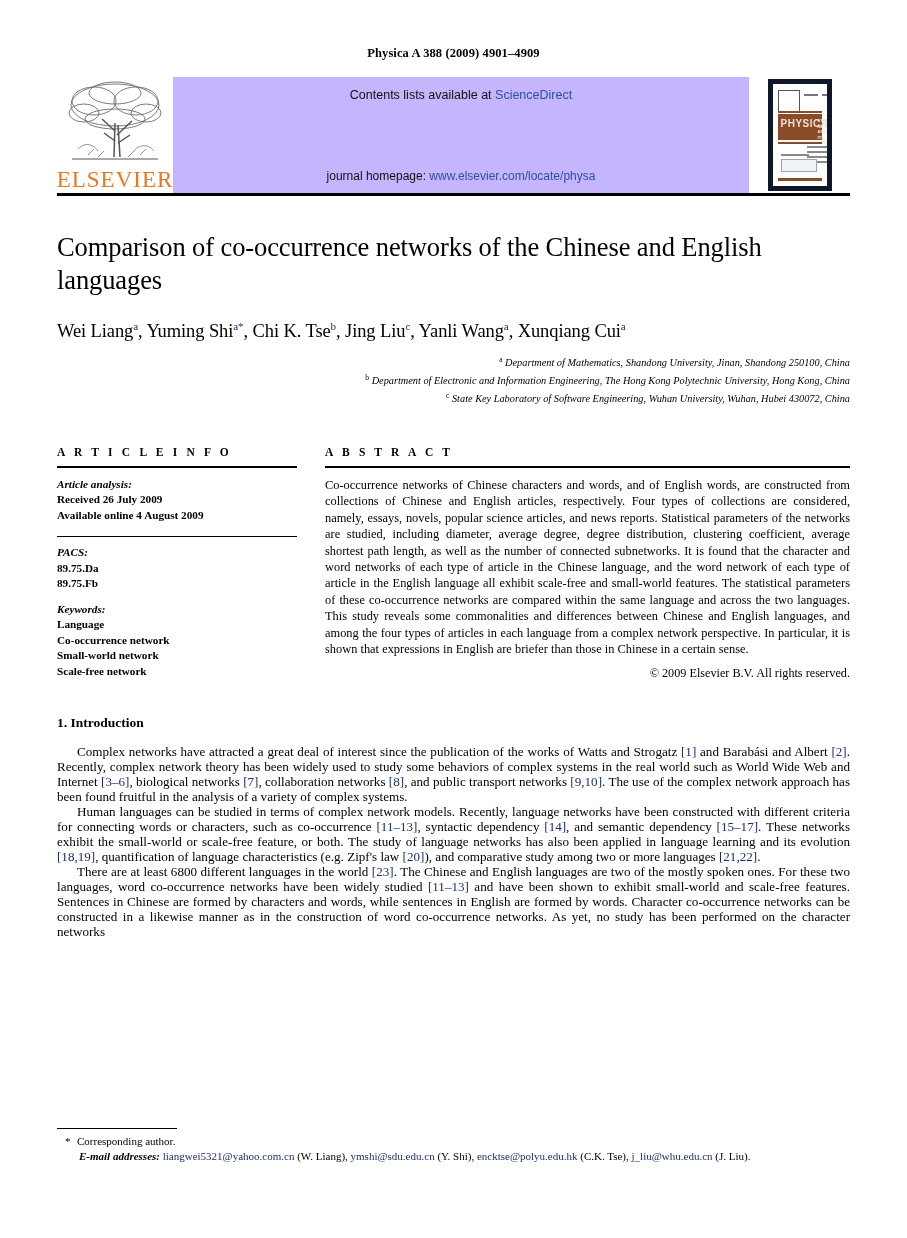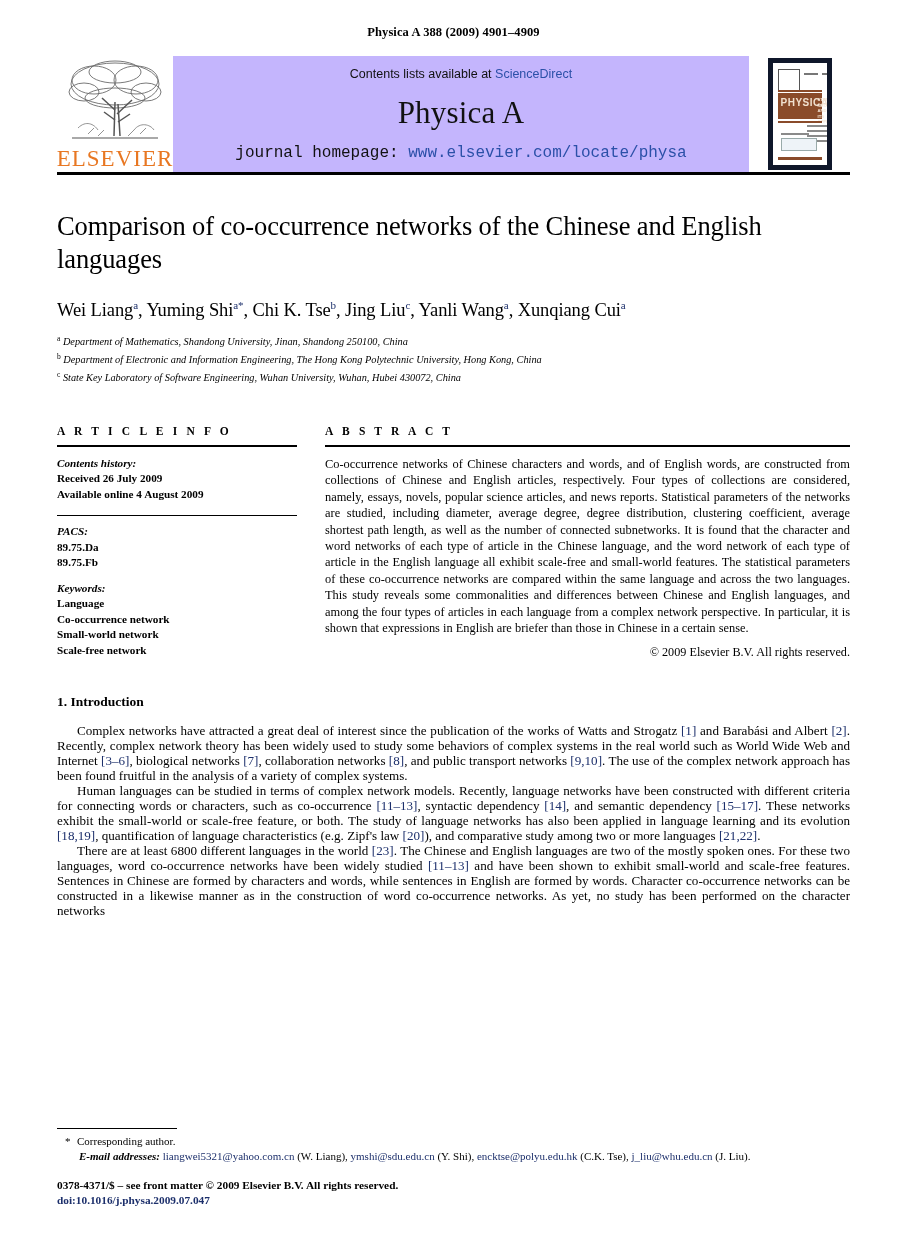--- a/index.html
+++ b/index.html
@@ -21,21 +21,21 @@
     height: 1238px;
     padding: 0;
     box-sizing: border-box;
   }
 
   
   .running-head {
     text-align: center;
     font-size: 12.5px;
     font-weight: bold;
-    padding-top: 25px;
+    padding-top: 46px;
     letter-spacing: 0.1px;
   }
 
   
   .masthead {
     margin: 16px 57px 0 57px;
     display: flex;
     align-items: stretch;
     border-bottom: 3px solid #000;
     height: 116px;
@@ -77,22 +77,22 @@
     color: #111;
   }
   .contents-line .sd-link { color: #2b50a8; }
   .journal-title {
     font-family: "Liberation Serif", "DejaVu Serif", serif;
     font-size: 31px;
     color: #111;
     letter-spacing: 0.2px;
   }
   .homepage-line {
-    font-family: Liberation Mono, monospace;
-    font-size: 16px;
+    font-family: Liberation Sans, sans-serif;
+    font-size: 12px;
     color: #111;
   }
   .homepage-line .hp-link { color: #2b50a8; }
   .cover-cell {
     width: 101px;
     flex: 0 0 101px;
     display: flex;
     align-items: center;
     justify-content: center;
   }
@@ -139,21 +139,21 @@
     margin: 0;
     letter-spacing: -0.1px;
   }
   .authors {
     font-size: 18.5px;
     margin-top: 17px;
     line-height: 25px;
     letter-spacing: -0.1px;
   }
   .authors sup { font-size: 11px; color:#1c2f6b; vertical-align: super; }
-  .affiliations { margin-top: 9px; }
+  .affiliations { margin-top: 9px; text-align: right; }
   .affil {
     font-size: 10.3px;
     font-style: italic;
     line-height: 14.5px;
   }
   .affil sup { font-style: normal; font-size: 7.5px; vertical-align: super; }
 
   
   .info-abstract {
     margin: 39px 57px 8px 57px;
@@ -266,21 +266,20 @@
           <line x1="8" y1="80" x2="94" y2="80" stroke="#555" stroke-width="1.2"></line>
         </svg>
       </span>
       <div class="elsevier-word">ELSEVIER</div>
     </div>
 
     <div class="center-cell">
       <div class="contents-line">
         <span>Contents lists available at </span><span class="sd-link">ScienceDirect</span>
       </div>
-      <div class="journal-title">Physica A</div>
       <div class="homepage-line">
         <span>journal homepage: </span><span class="hp-link">www.elsevier.com/locate/physa</span>
       </div>
     </div>
 
     <div class="cover-cell">
       <div class="cover-thumb">
         <div class="cv-topbar">
           <div class="cv-elsbox"></div>
           <div class="cv-tiny" style="left:26px; top:4px; width:14px;"></div>
@@ -325,21 +324,21 @@
       <div class="affil"><sup>b</sup> <span>Department of Electronic and Information Engineering, The Hong Kong Polytechnic University, Hong Kong, China</span></div>
       <div class="affil"><sup>c</sup> <span>State Key Laboratory of Software Engineering, Wuhan University, Wuhan, Hubei 430072, China</span></div>
     </div>
   </div>
 
   <div class="info-abstract">
 
     <div class="col-info">
       <div class="sec-head">A R T I C L E   I N F O</div>
       <div class="hr-thick"></div>
-      <div class="info-label">Contents history:</div>
+      <div class="info-label">Article analysis:</div>
       <div class="info-line">Received 26 July 2009</div>
       <div class="info-line">Available online 4 August 2009</div>
       <div class="hr-thin"></div>
       <div class="info-label">PACS:</div>
       <div class="info-line">89.75.Da</div>
       <div class="info-line">89.75.Fb</div>
       <div class="kw-gap"></div>
       <div class="info-label">Keywords:</div>
       <div class="info-line">Language</div>
       <div class="info-line">Co-occurrence network</div>
@@ -371,18 +370,14 @@
     </div>
     <div class="fn-line">
       <span class="fn-em">E-mail addresses:</span>
       <span class="mail">liangwei5321@yahoo.com.cn</span> <span>(W. Liang)</span>,
       <span class="mail">ymshi@sdu.edu.cn</span> <span>(Y. Shi)</span>,
       <span class="mail">encktse@polyu.edu.hk</span> <span>(C.K. Tse)</span>,
       <span class="mail">j_liu@whu.edu.cn</span> <span>(J. Liu)</span>.
     </div>
   </div>
 
-  <div class="imprint">
-    <div>0378-4371/$ – see front matter © 2009 Elsevier B.V. All rights reserved.</div>
-    <div class="doi">doi:10.1016/j.physa.2009.07.047</div>
-  </div>
 
 </div>
 
 </body></html>

